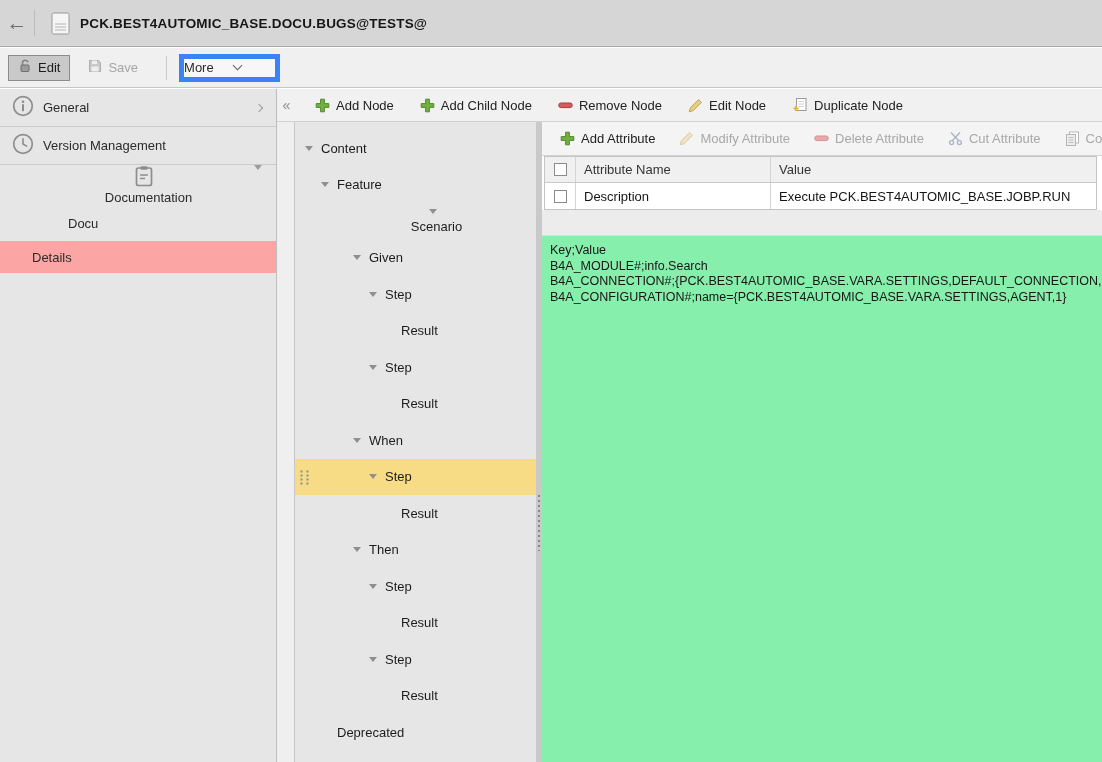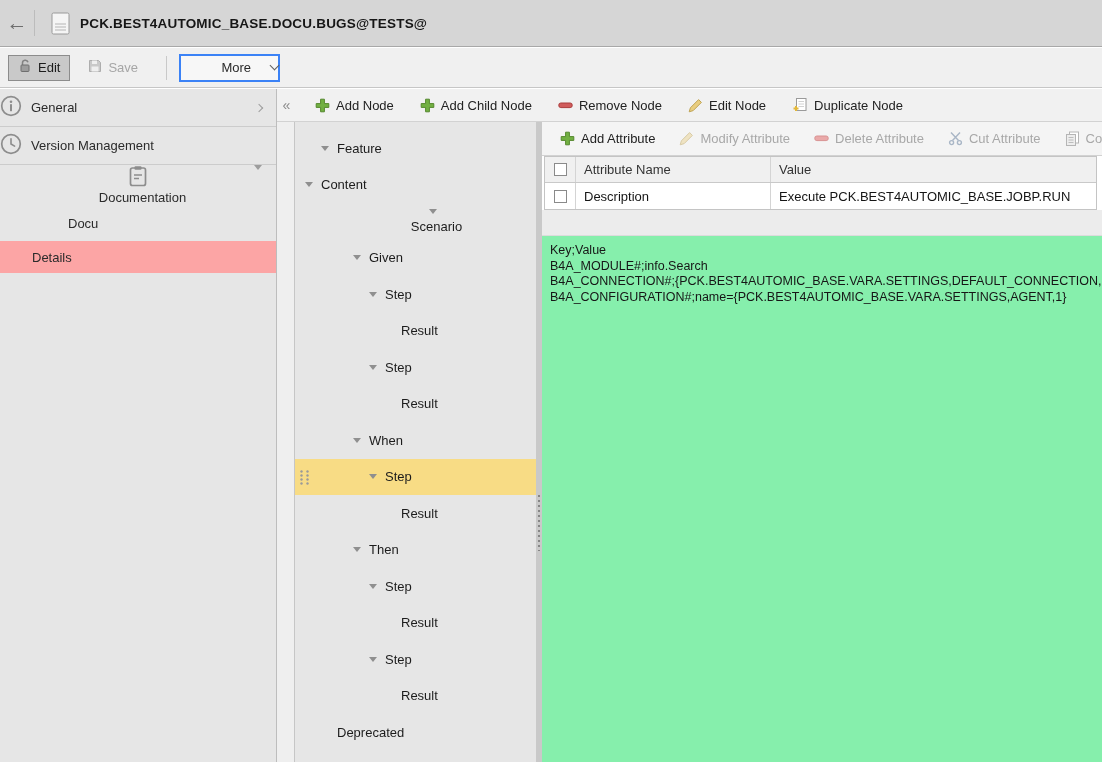--- a/index.html
+++ b/index.html
@@ -15,28 +15,28 @@
 
   .actionbar { position:absolute; top:48px; left:0; width:1102px; height:40px;
                background:#f0f0f0; border-bottom:1px solid #c6c6c6;
                display:flex; align-items:center; }
   .btn { display:flex; align-items:center; gap:6px; font-size:13px; cursor:pointer; }
   .edit-btn { margin-left:8px; height:26px; padding:0 9px; background:#c9c9c9;
               border:1px solid #8c8c8c; color:#1c1c1c; }
   .save-btn { margin-left:18px; color:#a6a6a6; }
   .ab-sep { width:1px; height:24px; background:#c9c9c9; margin-left:28px; }
   .more-btn { margin-left:12px; width:101px; height:28px; background:#f7f7f7;
-              border:2px solid #3b82f6; justify-content:flex-end; gap:20px; color:#2a2a2a; }
+              border:5px solid #3b82f6; justify-content:flex-start; gap:20px; color:#2a2a2a; }
   .chev-down { width:7px; height:7px; border-right:1.6px solid #5f5f5f;
                border-bottom:1.6px solid #5f5f5f; transform:rotate(45deg); margin-top:-4px; }
 
   .main { position:absolute; top:89px; left:0; width:1102px; height:673px; display:flex; }
 
   .sidebar { width:277px; background:#e6e6e6; border-right:1px solid #bdbdbd; }
-  .side-item { display:flex; align-items:center; padding-left:0; position:relative;
+  .side-item { display:flex; align-items:center; padding-left:12px; position:relative;
                font-size:13px; color:#2b2b2b; cursor:pointer; }
   .side-item .lbl { margin-left:9px; }
   .side-item.h38 { height:38px; } .side-item.h40 { height:40px;flex-direction:column; }
   .side-item.sub { height:36px; padding-left:68px; }
   .side-item.sub2 { height:32px; padding-left:68px; }
   .side-item.bordered { border-bottom:1px solid #cccccc; }
   .side-item.selected { background:#fca5a5;padding-left:32px; }
   .side-chev { position:absolute; right:14px; }
   .chev-r { width:6px; height:6px; border-right:1.5px solid #9d9d9d;
             border-bottom:1.5px solid #9d9d9d; transform:rotate(-45deg); }
@@ -223,31 +223,31 @@
             </svg>
         </span>
         <span>Duplicate Node</span>
       </div>
     </div>
 
     <div class="content-row">
       <div class="gutter"></div>
 
       <div class="tree-panel">
+        <div class="trow lvl0">
+            <span class="tri-box">
+              <span class="tree-tri"></span>
+            </span>
+            <span>Content</span>
+          </div>
         <div class="trow lvl1">
             <span class="tri-box">
               <span class="tree-tri"></span>
             </span>
             <span>Feature</span>
-          </div>
-        <div class="trow lvl0">
-            <span class="tri-box">
-              <span class="tree-tri"></span>
-            </span>
-            <span>Content</span>
           </div>
         <div class="trow lvl2">
             <span class="tri-box">
               <span class="tree-tri"></span>
             </span>
             <span>Scenario</span>
           </div>
         <div class="trow lvl3">
             <span class="tri-box">
               <span class="tree-tri"></span>

